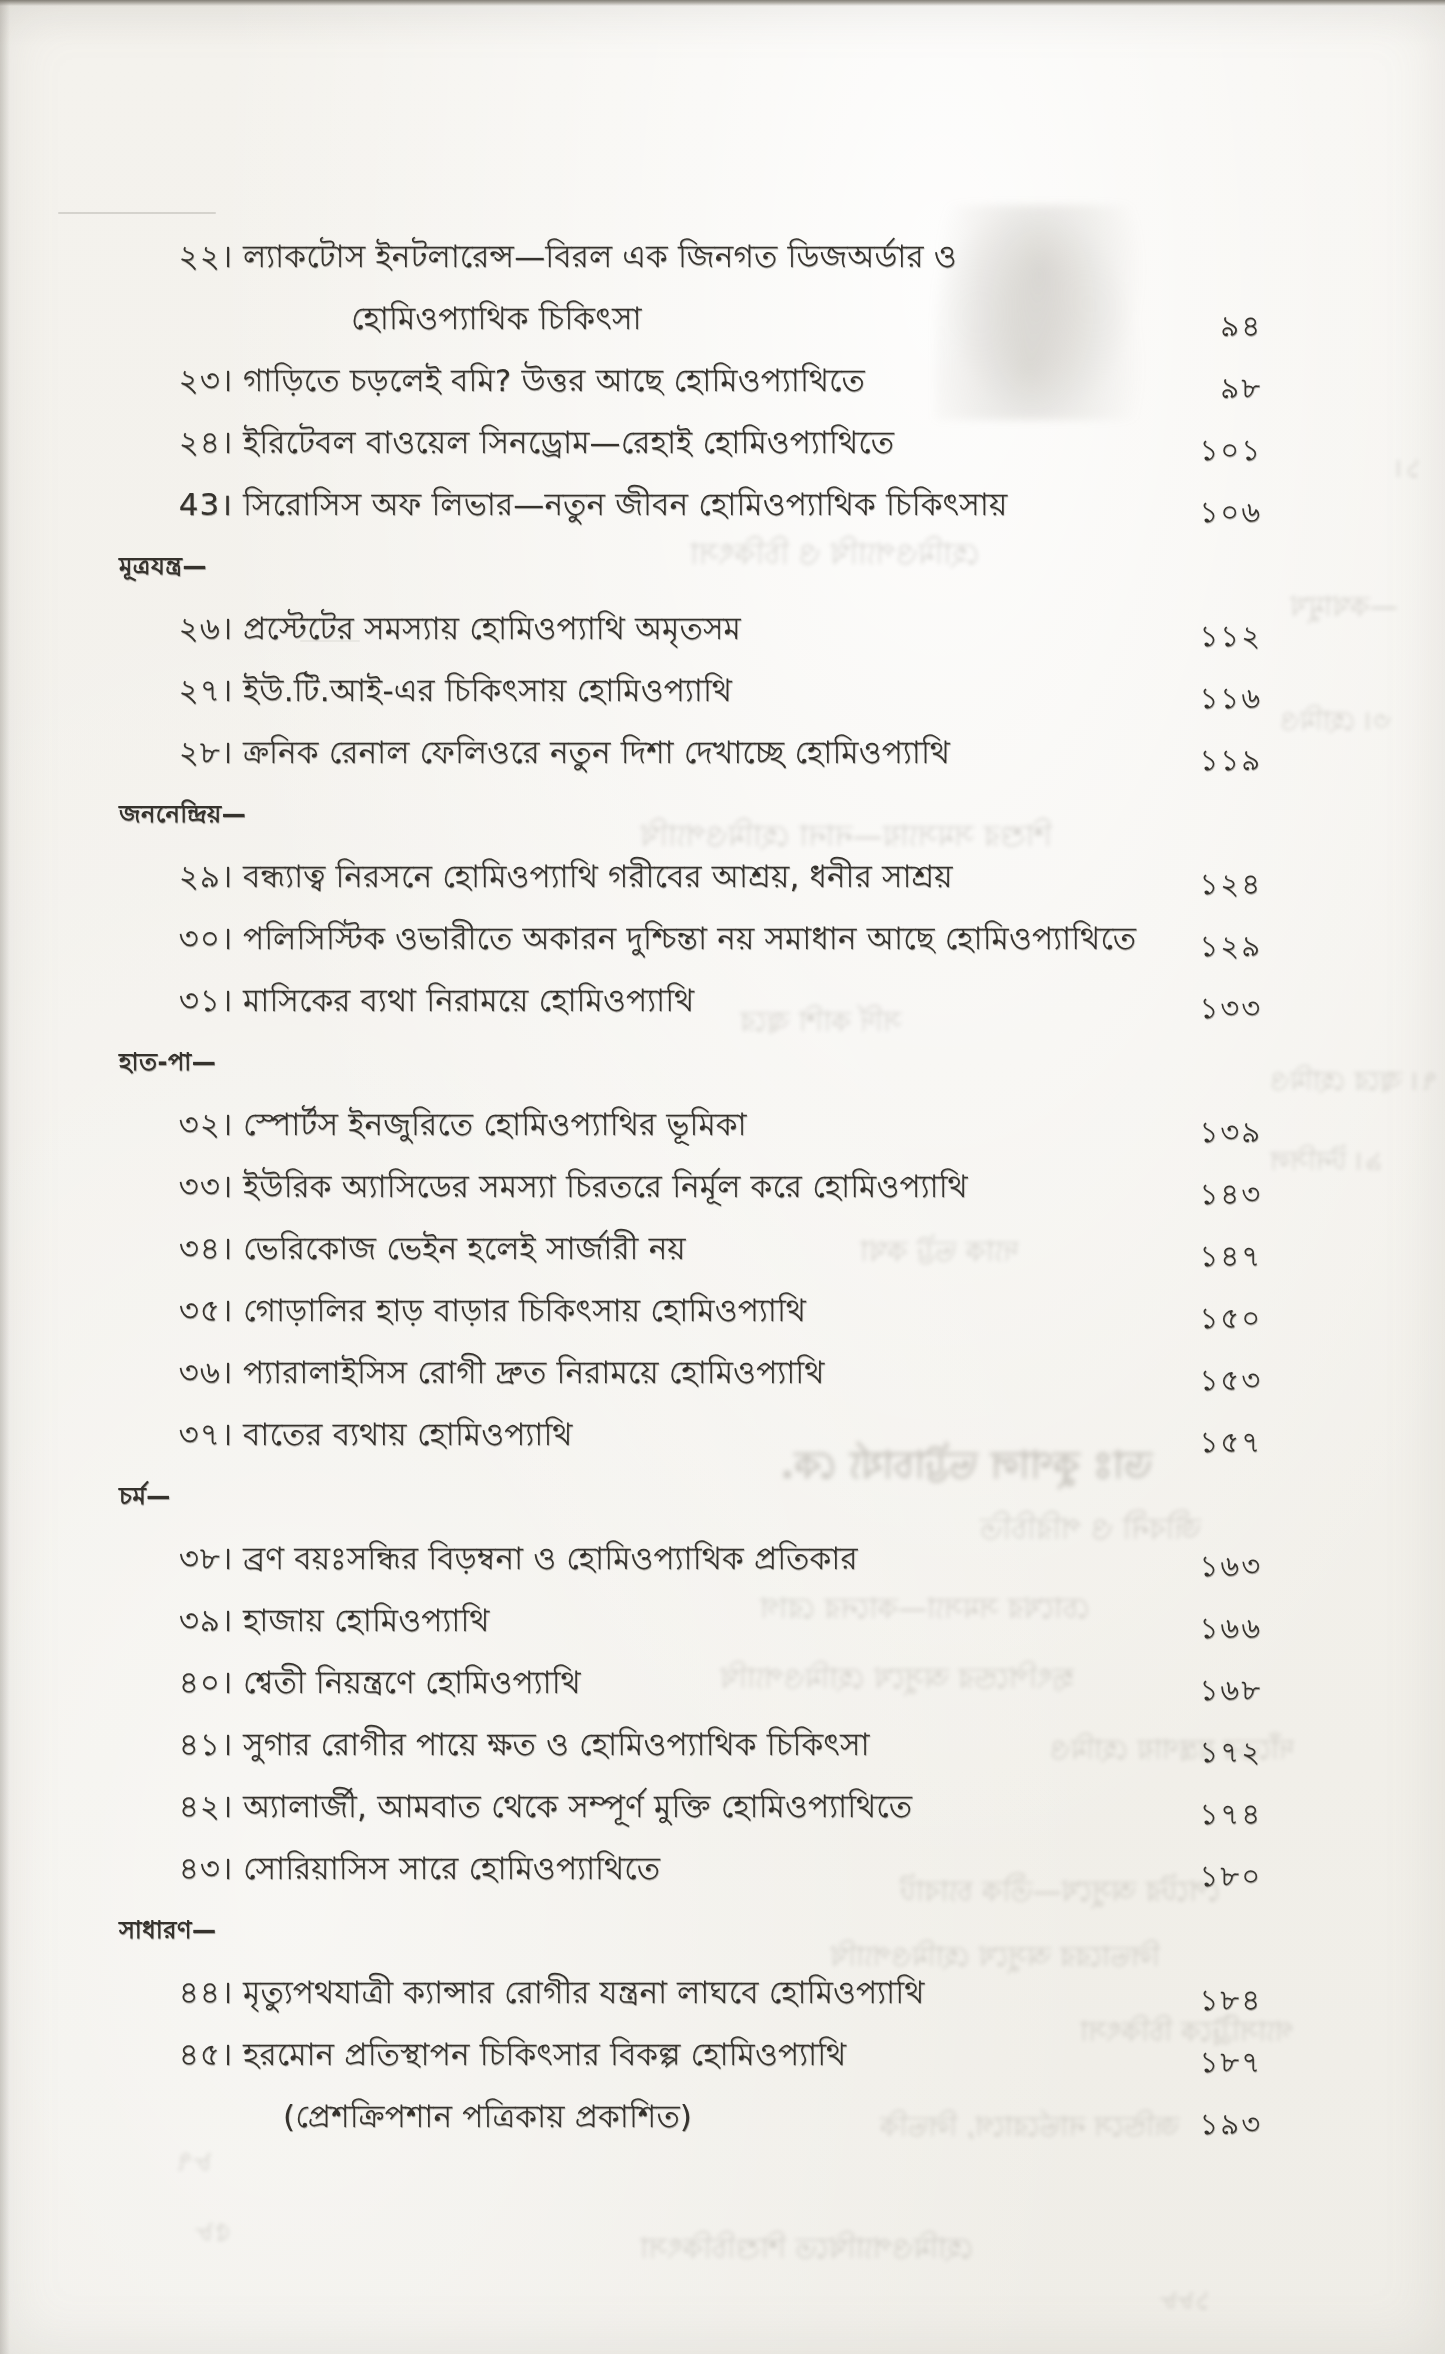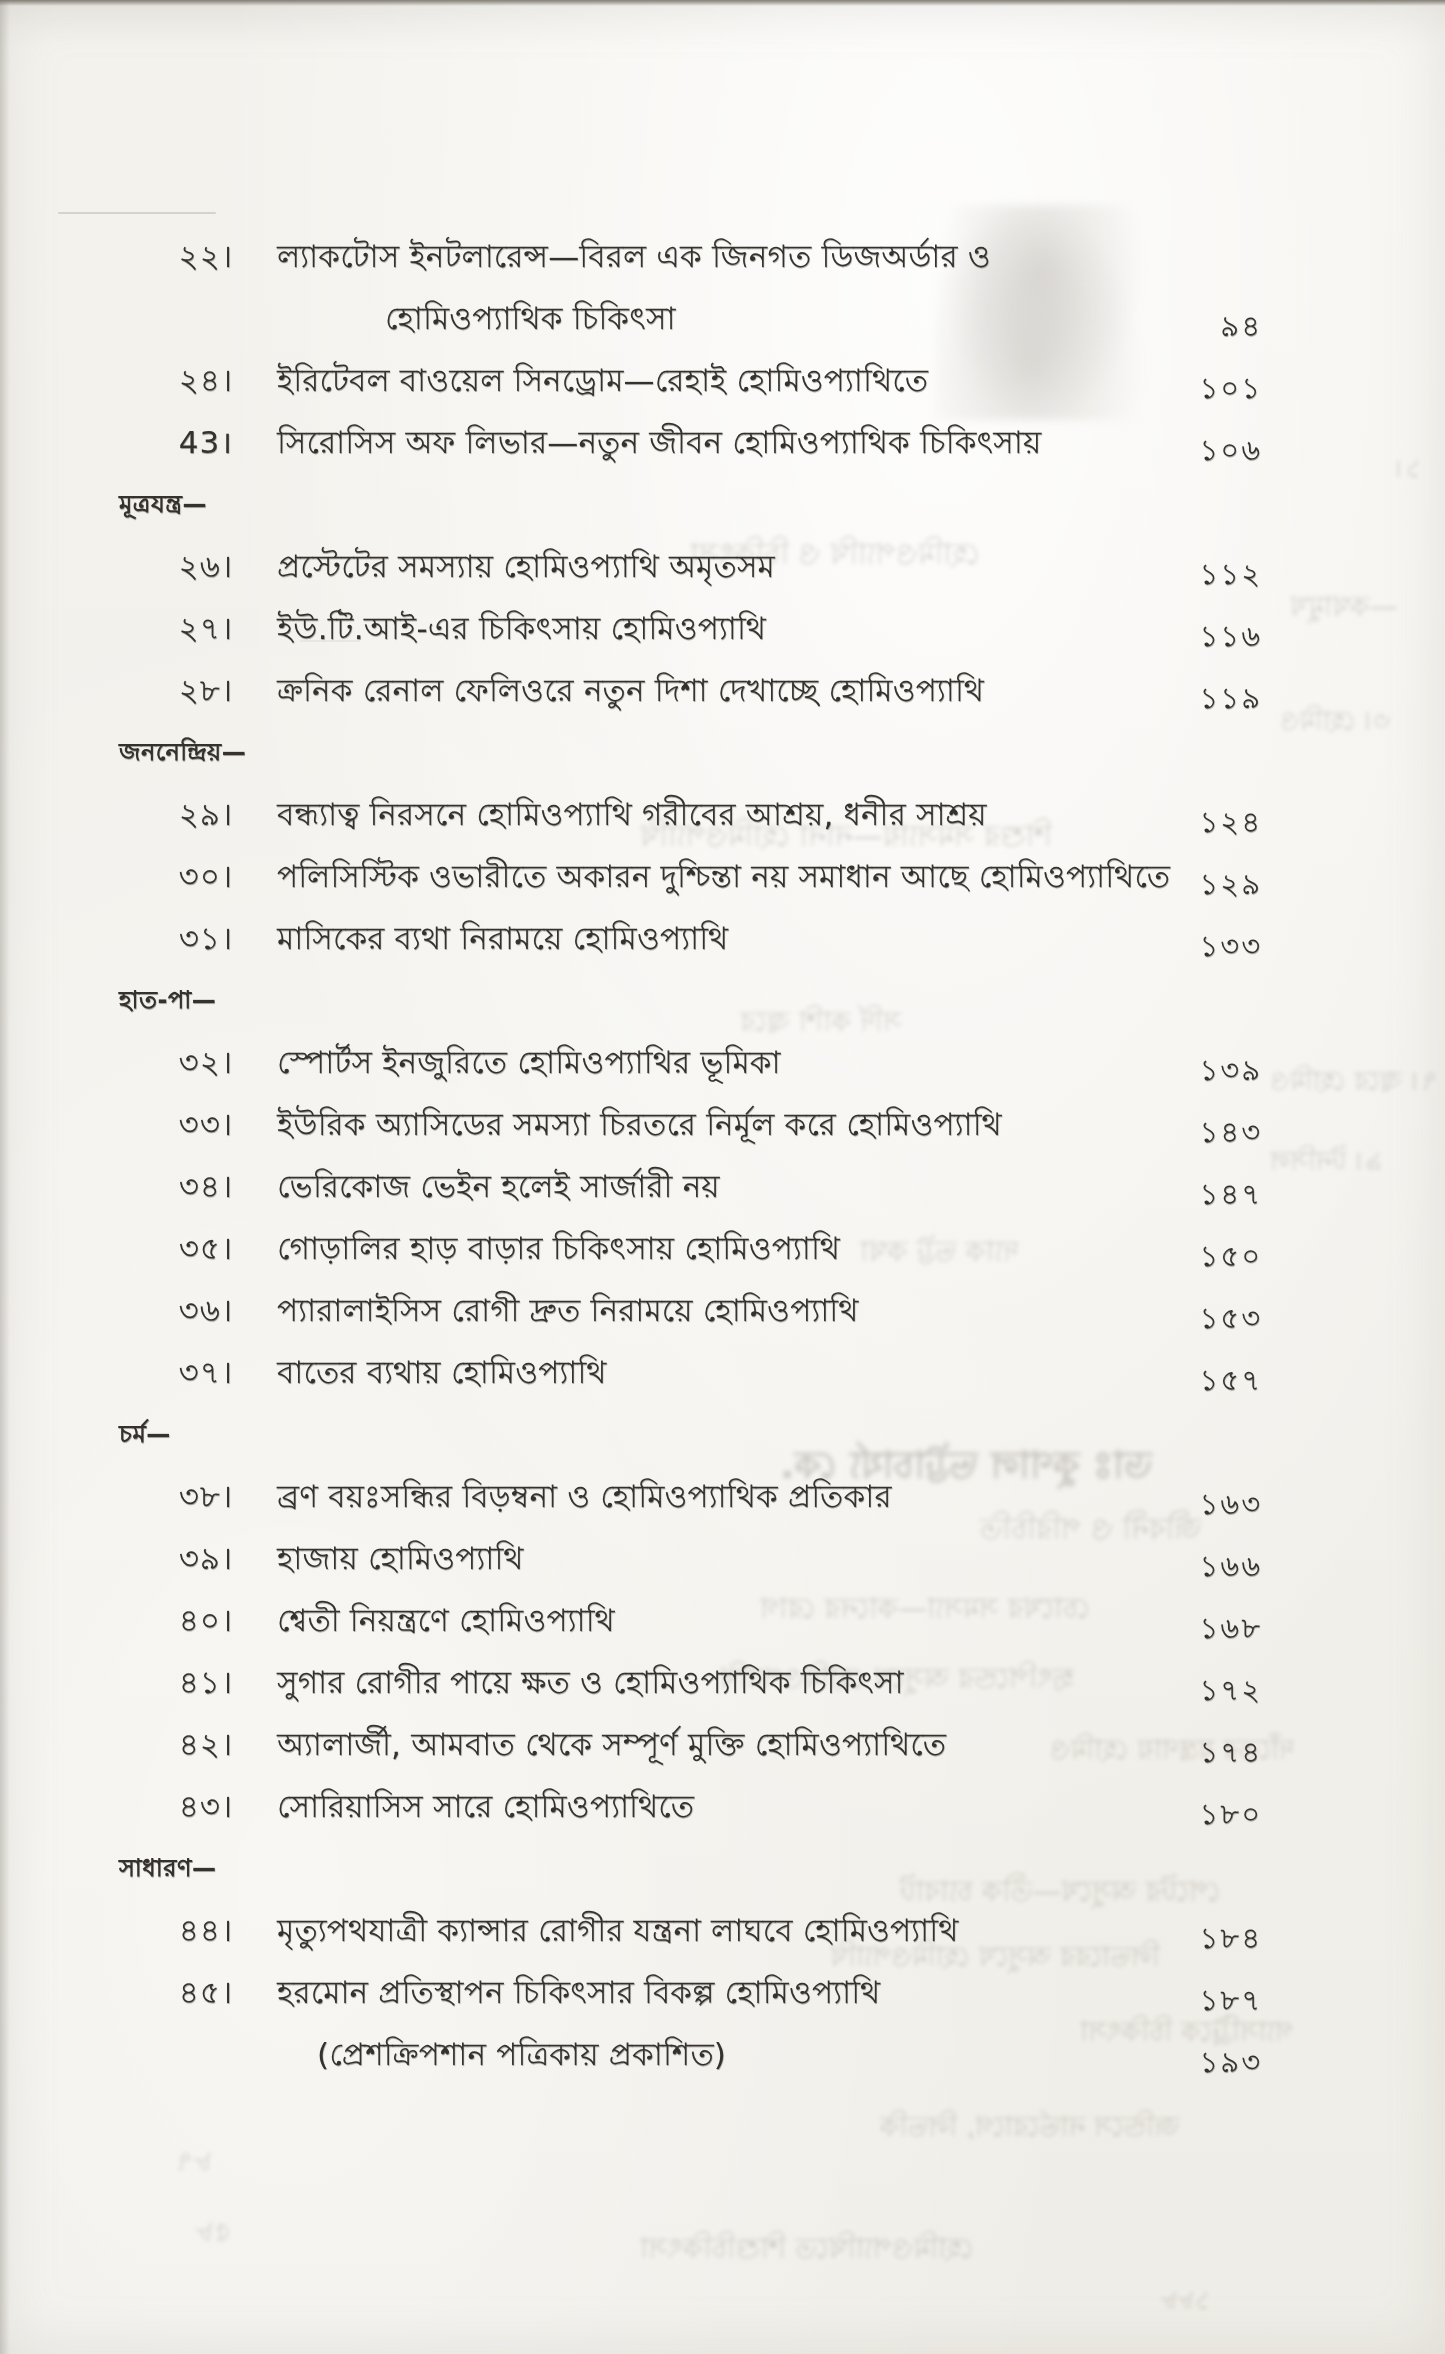--- a/index.html
+++ b/index.html
@@ -33,21 +33,20 @@
   
   .toc{
     position:absolute;left:0;top:234px;width:100%;
     color:#35322d;
   }
   .row{
     position:relative;height:62px;display:flex;align-items:flex-start;
     font-size:31px;line-height:44px;
     text-shadow:0.5px 0.6px 0.7px rgba(55,50,45,0.45);
     white-space:nowrap;
-    gap:34px;
   }
   .row .num{
     display:inline-block;width:243px;flex:0 0 243px;
     text-align:right;padding-right:10px;box-sizing:border-box;
     letter-spacing:1px;
   }
   .row .txt{display:inline-block;letter-spacing:0.2px;}
   .row.section{font-weight:bold;font-size:24px;padding-left:16px;}
   .row.section .sec{margin-left:103px;letter-spacing:0.5px;}
   .row .pg{
@@ -115,20 +114,25 @@
       <div class="row item">
         <span class="num">২২।</span>
         <span class="txt">ল্যাকটোস ইনটলারেন্স—বিরল এক জিনগত ডিজঅর্ডার ও</span>
       </div>
       <div class="row continuation">
         <span class="num"></span>
         <span class="txt" style="margin-left: 108px;">হোমিওপ্যাথিক চিকিৎসা</span>
         <span class="pg">৯৪</span>
       </div>
       <div class="row item">
+        <span class="num">২৩।</span>
+        <span class="txt">গাড়িতে চড়লেই বমি? উত্তর আছে হোমিওপ্যাথিতে</span>
+        <span class="pg">৯৮</span>
+      </div>
+      <div class="row item">
         <span class="num">২৪।</span>
         <span class="txt">ইরিটেবল বাওয়েল সিনড্রোম—রেহাই হোমিওপ্যাথিতে</span>
         <span class="pg">১০১</span>
       </div>
       <div class="row item">
         <span class="num">43।</span>
         <span class="txt">সিরোসিস অফ লিভার—নতুন জীবন হোমিওপ্যাথিক চিকিৎসায়</span>
         <span class="pg">১০৬</span>
       </div>
       <div class="row section">

